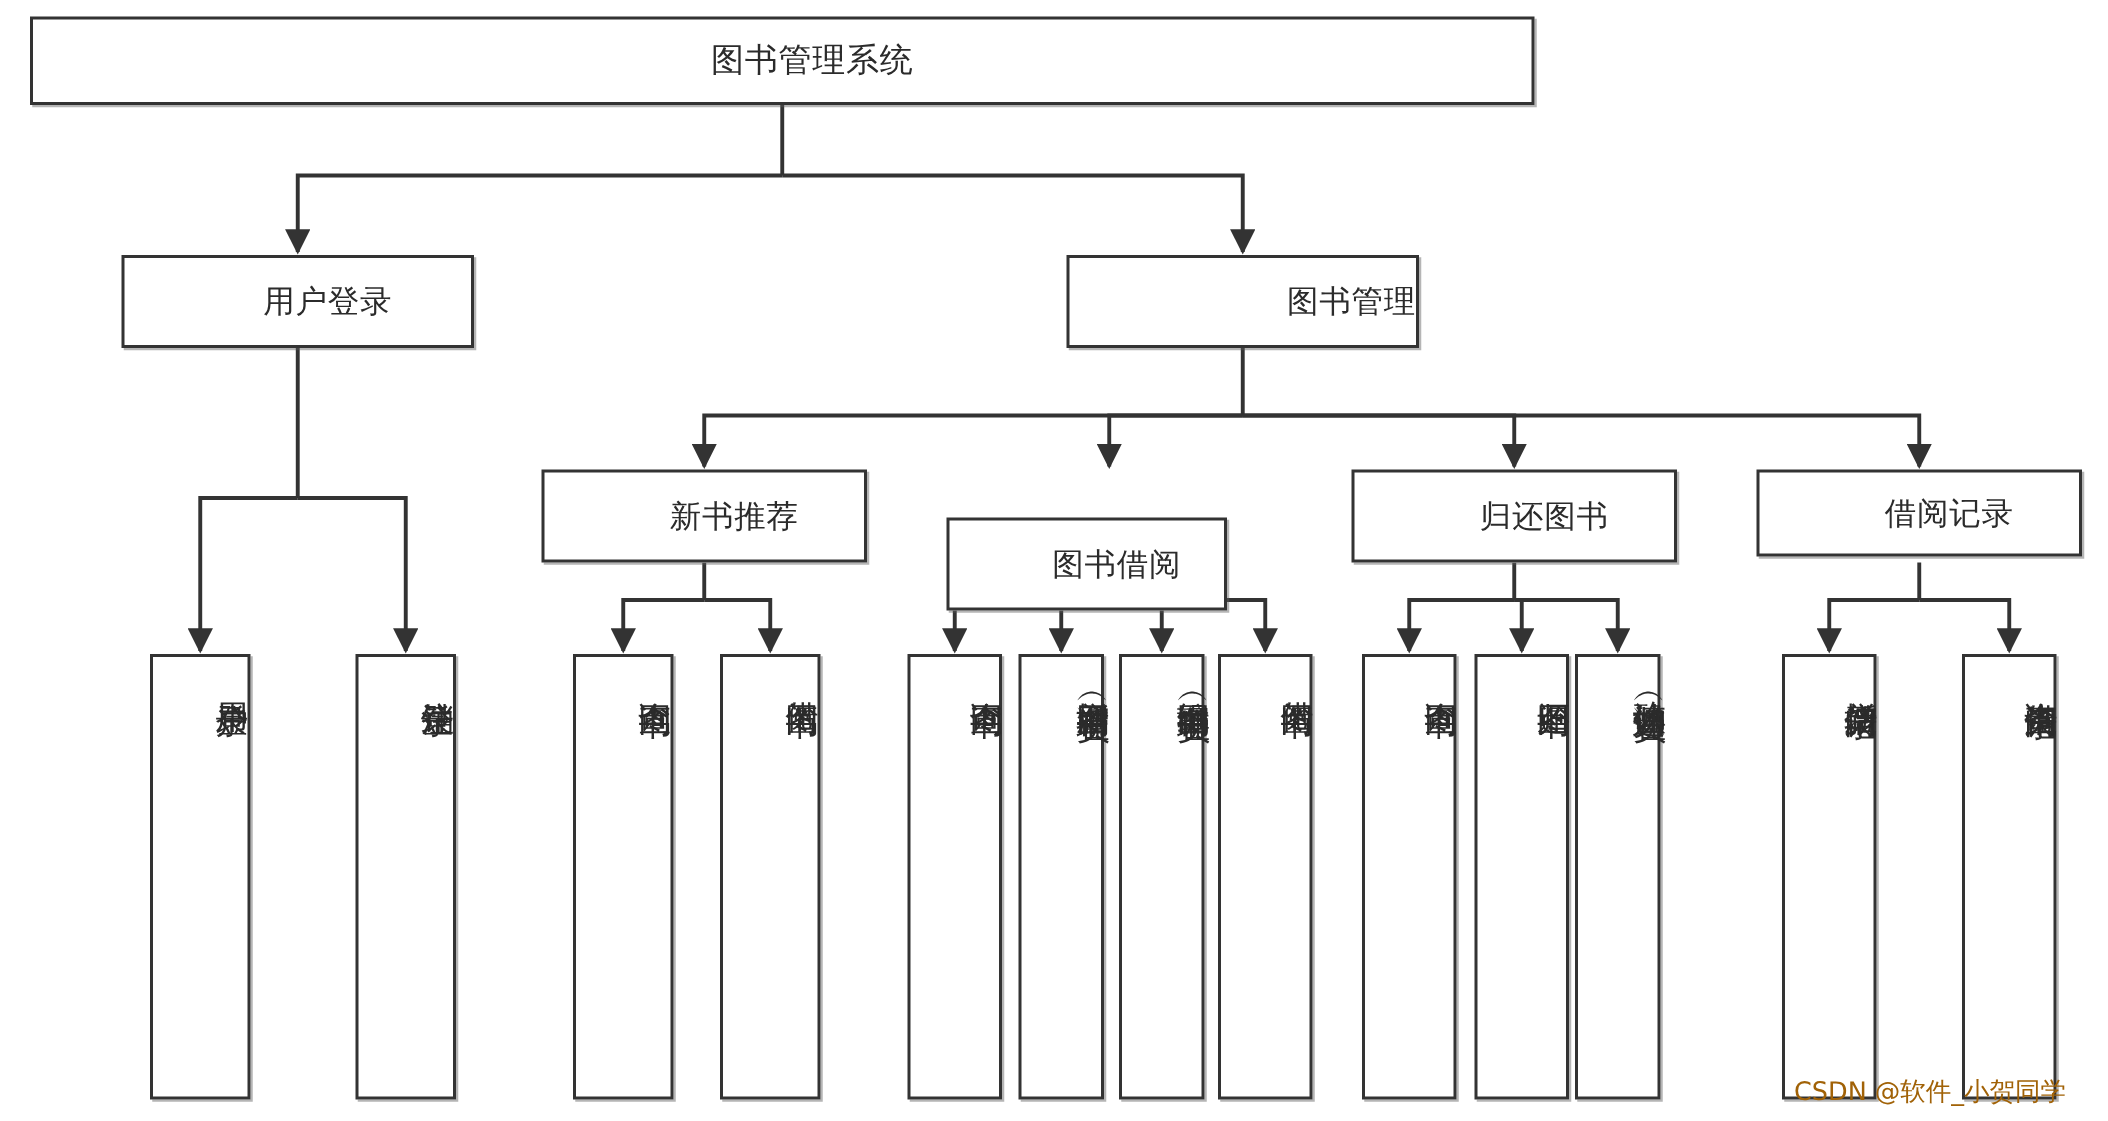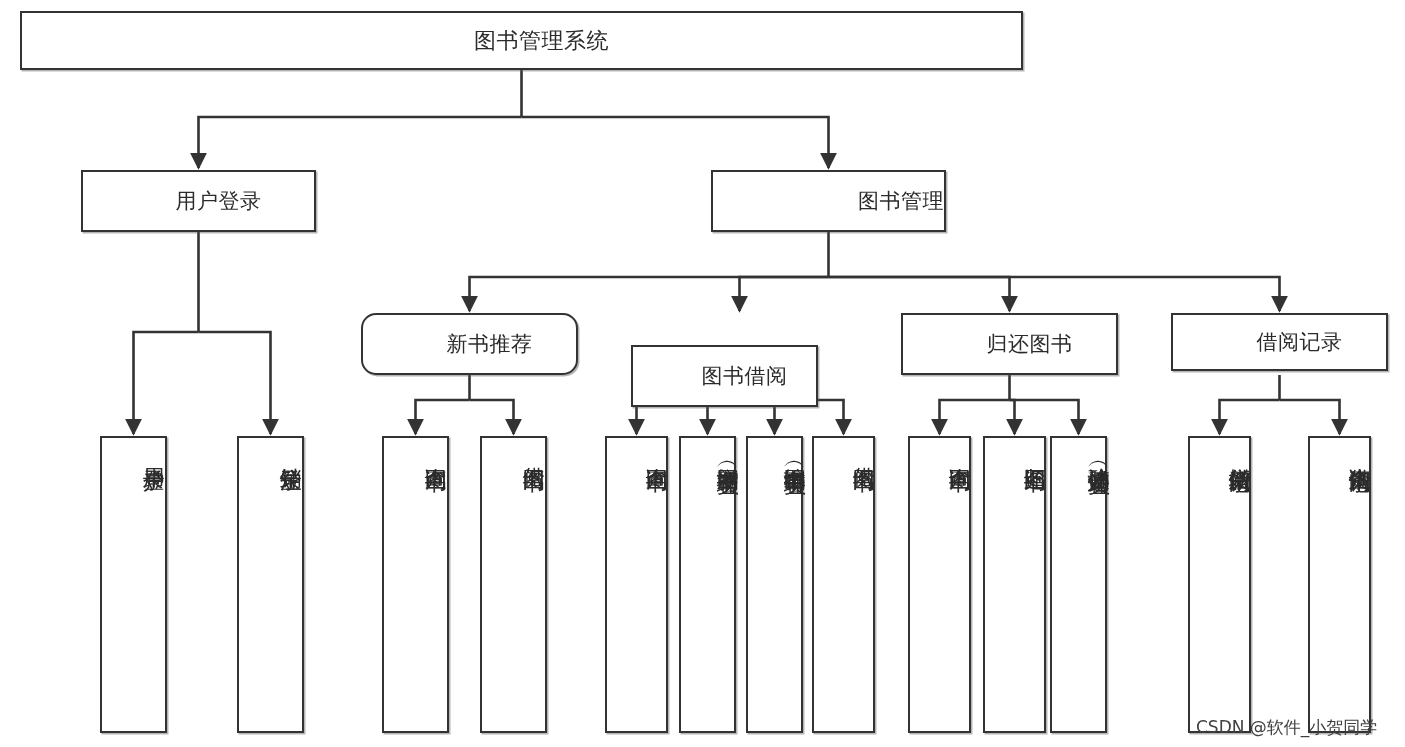--- a/index.html
+++ b/index.html
@@ -60,21 +60,21 @@
     writing-mode: vertical-rl;
     text-orientation: upright;
     font-size: 22px;
     line-height: 1.02;
     letter-spacing: 1px;
     white-space: nowrap;
   }
   .watermark {
     position: absolute;
     font-size: 17px;
-    color: #404040;
+    color: #a16207;
     white-space: nowrap;
     font-family: "DejaVu Sans", "Liberation Sans", sans-serif;
   }
 </style>
 </head>
 <body>
 
 <div id="canvas">
 
   <svg id="edges" viewBox="0 0 1405 747" width="1405" height="747">
@@ -116,21 +116,21 @@
   <div id="nodes">
       <div class="node h root" style="left: 20px; top: 11px; width: 1003px; height: 59px;">
         <span class="lbl">图书管理系统</span>
       </div>
       <div class="node h" style="left: 81px; top: 170px; width: 235px; height: 62px;">
         <span class="lbl">用户登录</span>
       </div>
       <div class="node h" style="left: 711px; top: 170px; width: 235px; height: 62px; justify-content: flex-end;">
         <span class="lbl">图书管理</span>
       </div>
-      <div class="node h" style="left: 361px; top: 313px; width: 217px; height: 62px; border-radius: 15px;">
+      <div class="node h" style="left: 361px; top: 313px; width: 217px; height: 62px;">
         <span class="lbl">新书推荐</span>
       </div>
       <div class="node h" style="left: 631px; top: 313px; width: 187px; height: 62px; margin-top: 32px;">
         <span class="lbl">图书借阅</span>
       </div>
       <div class="node h" style="left: 901px; top: 313px; width: 217px; height: 62px;">
         <span class="lbl">归还图书</span>
       </div>
       <div class="node h" style="left: 1171px; top: 313px; width: 217px; height: 58px;">
         <span class="lbl">借阅记录</span>

